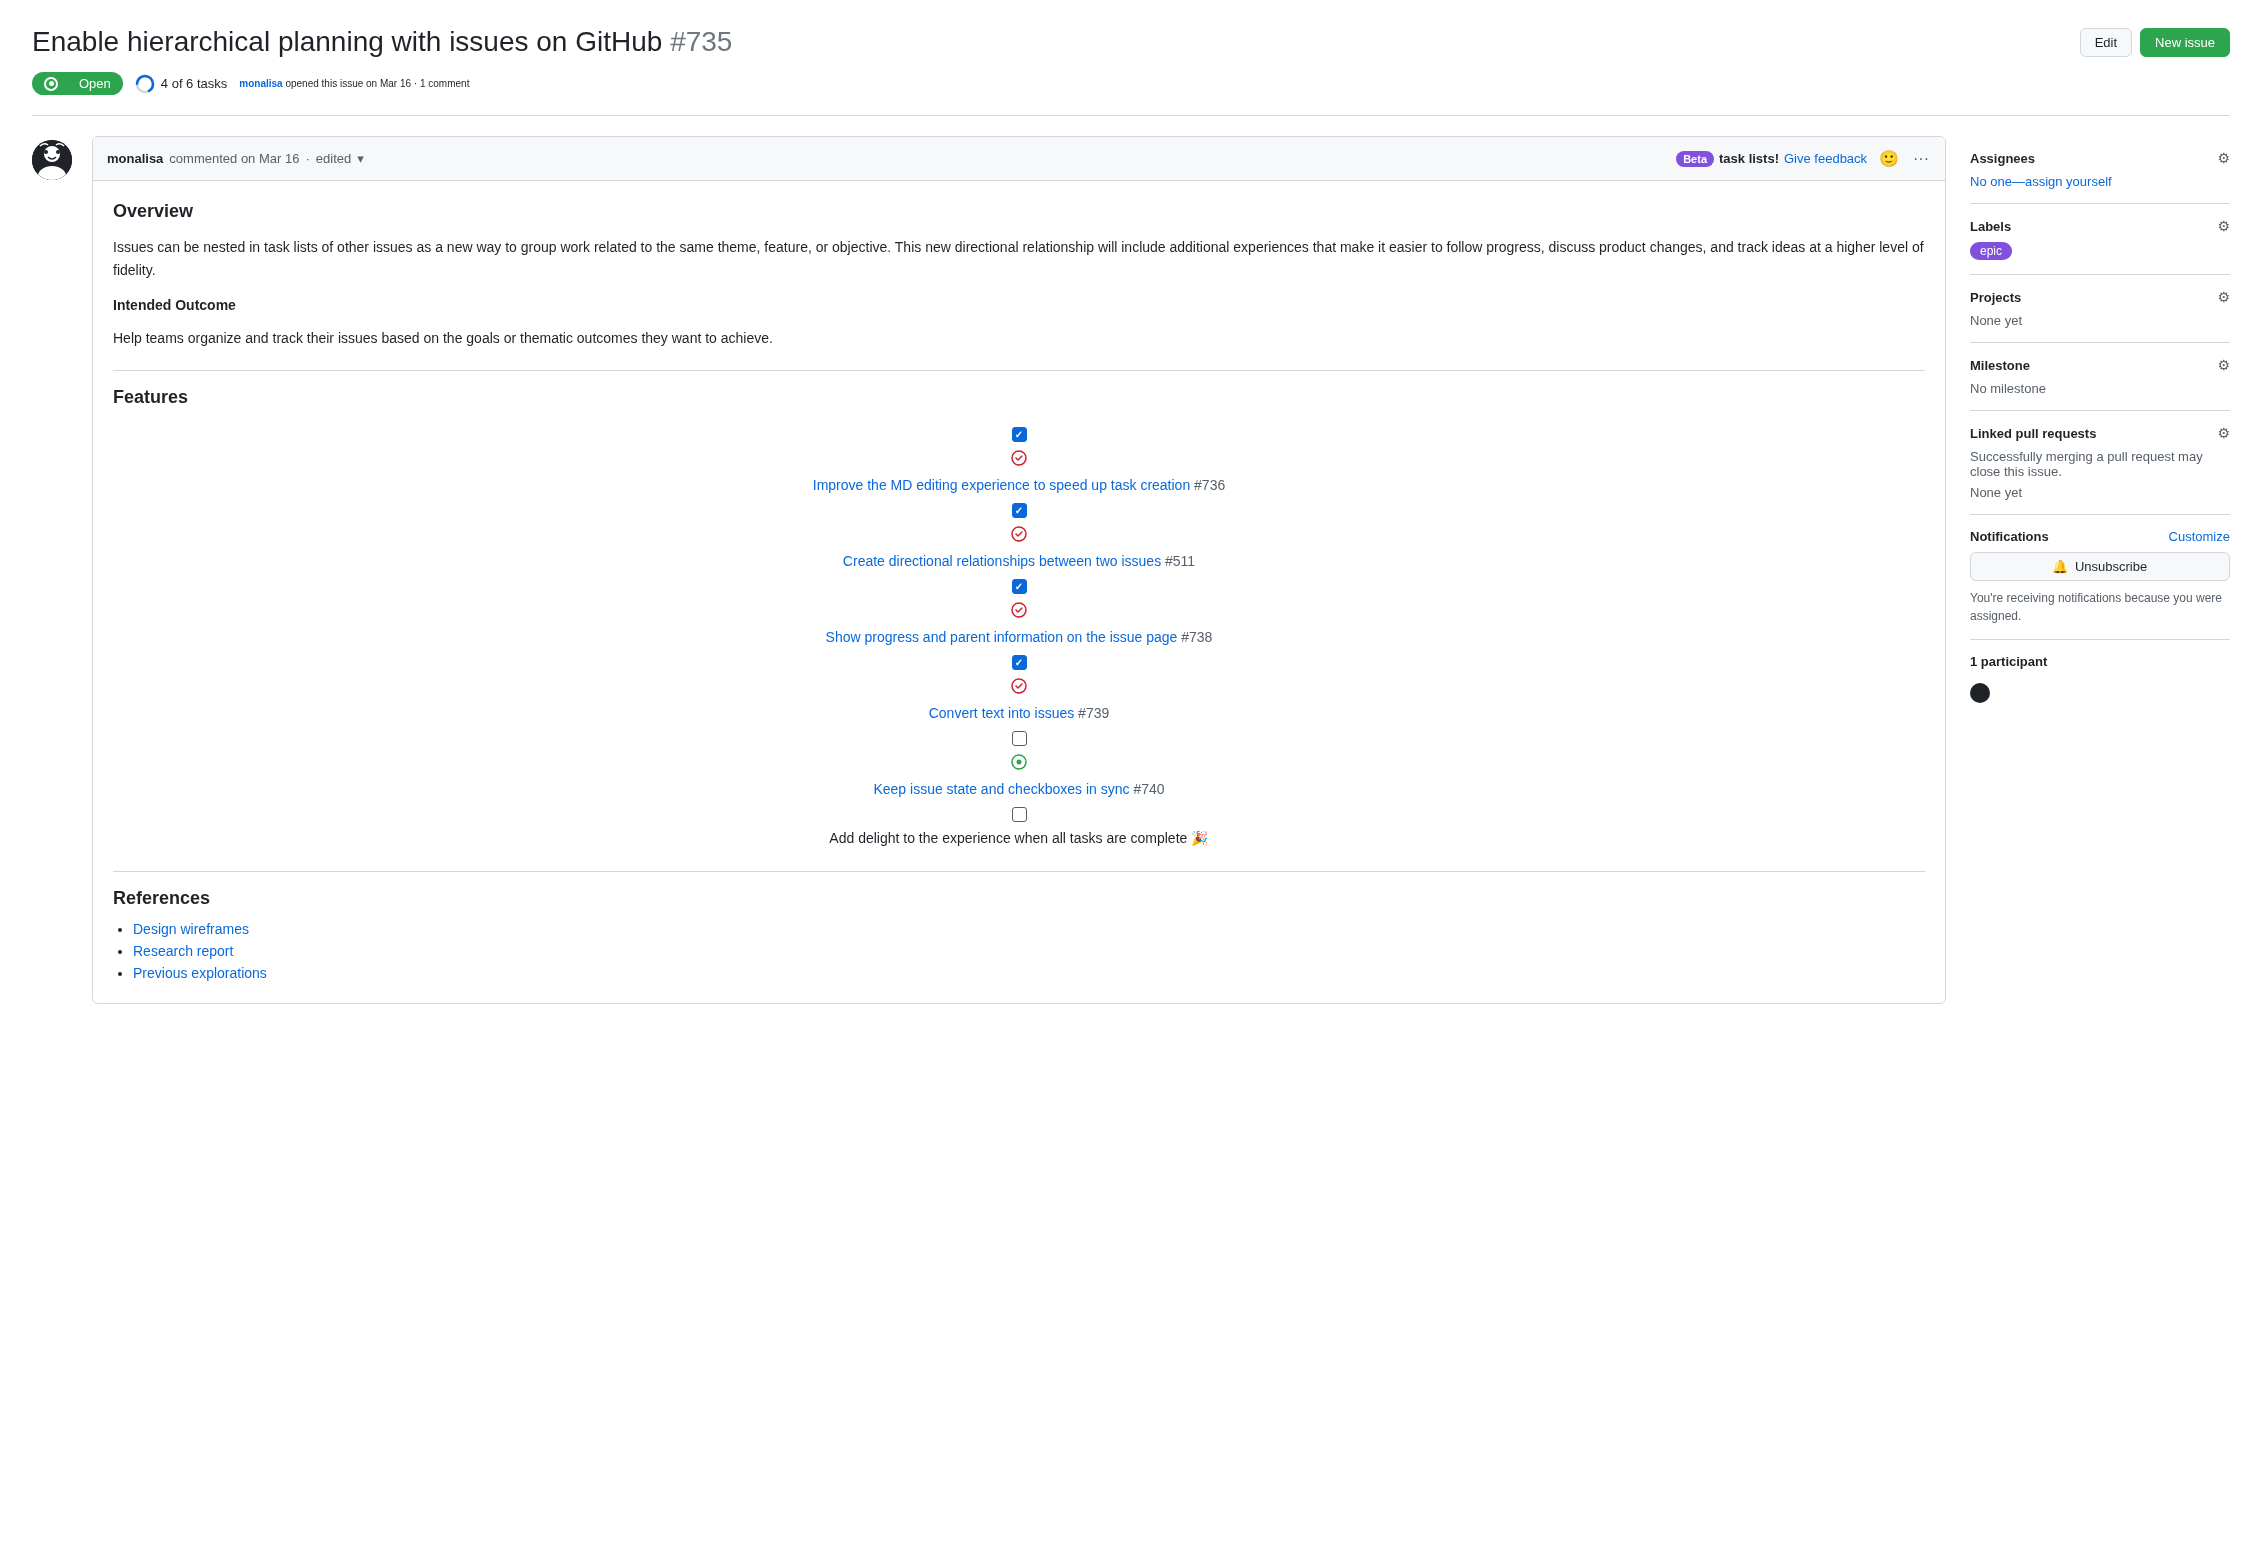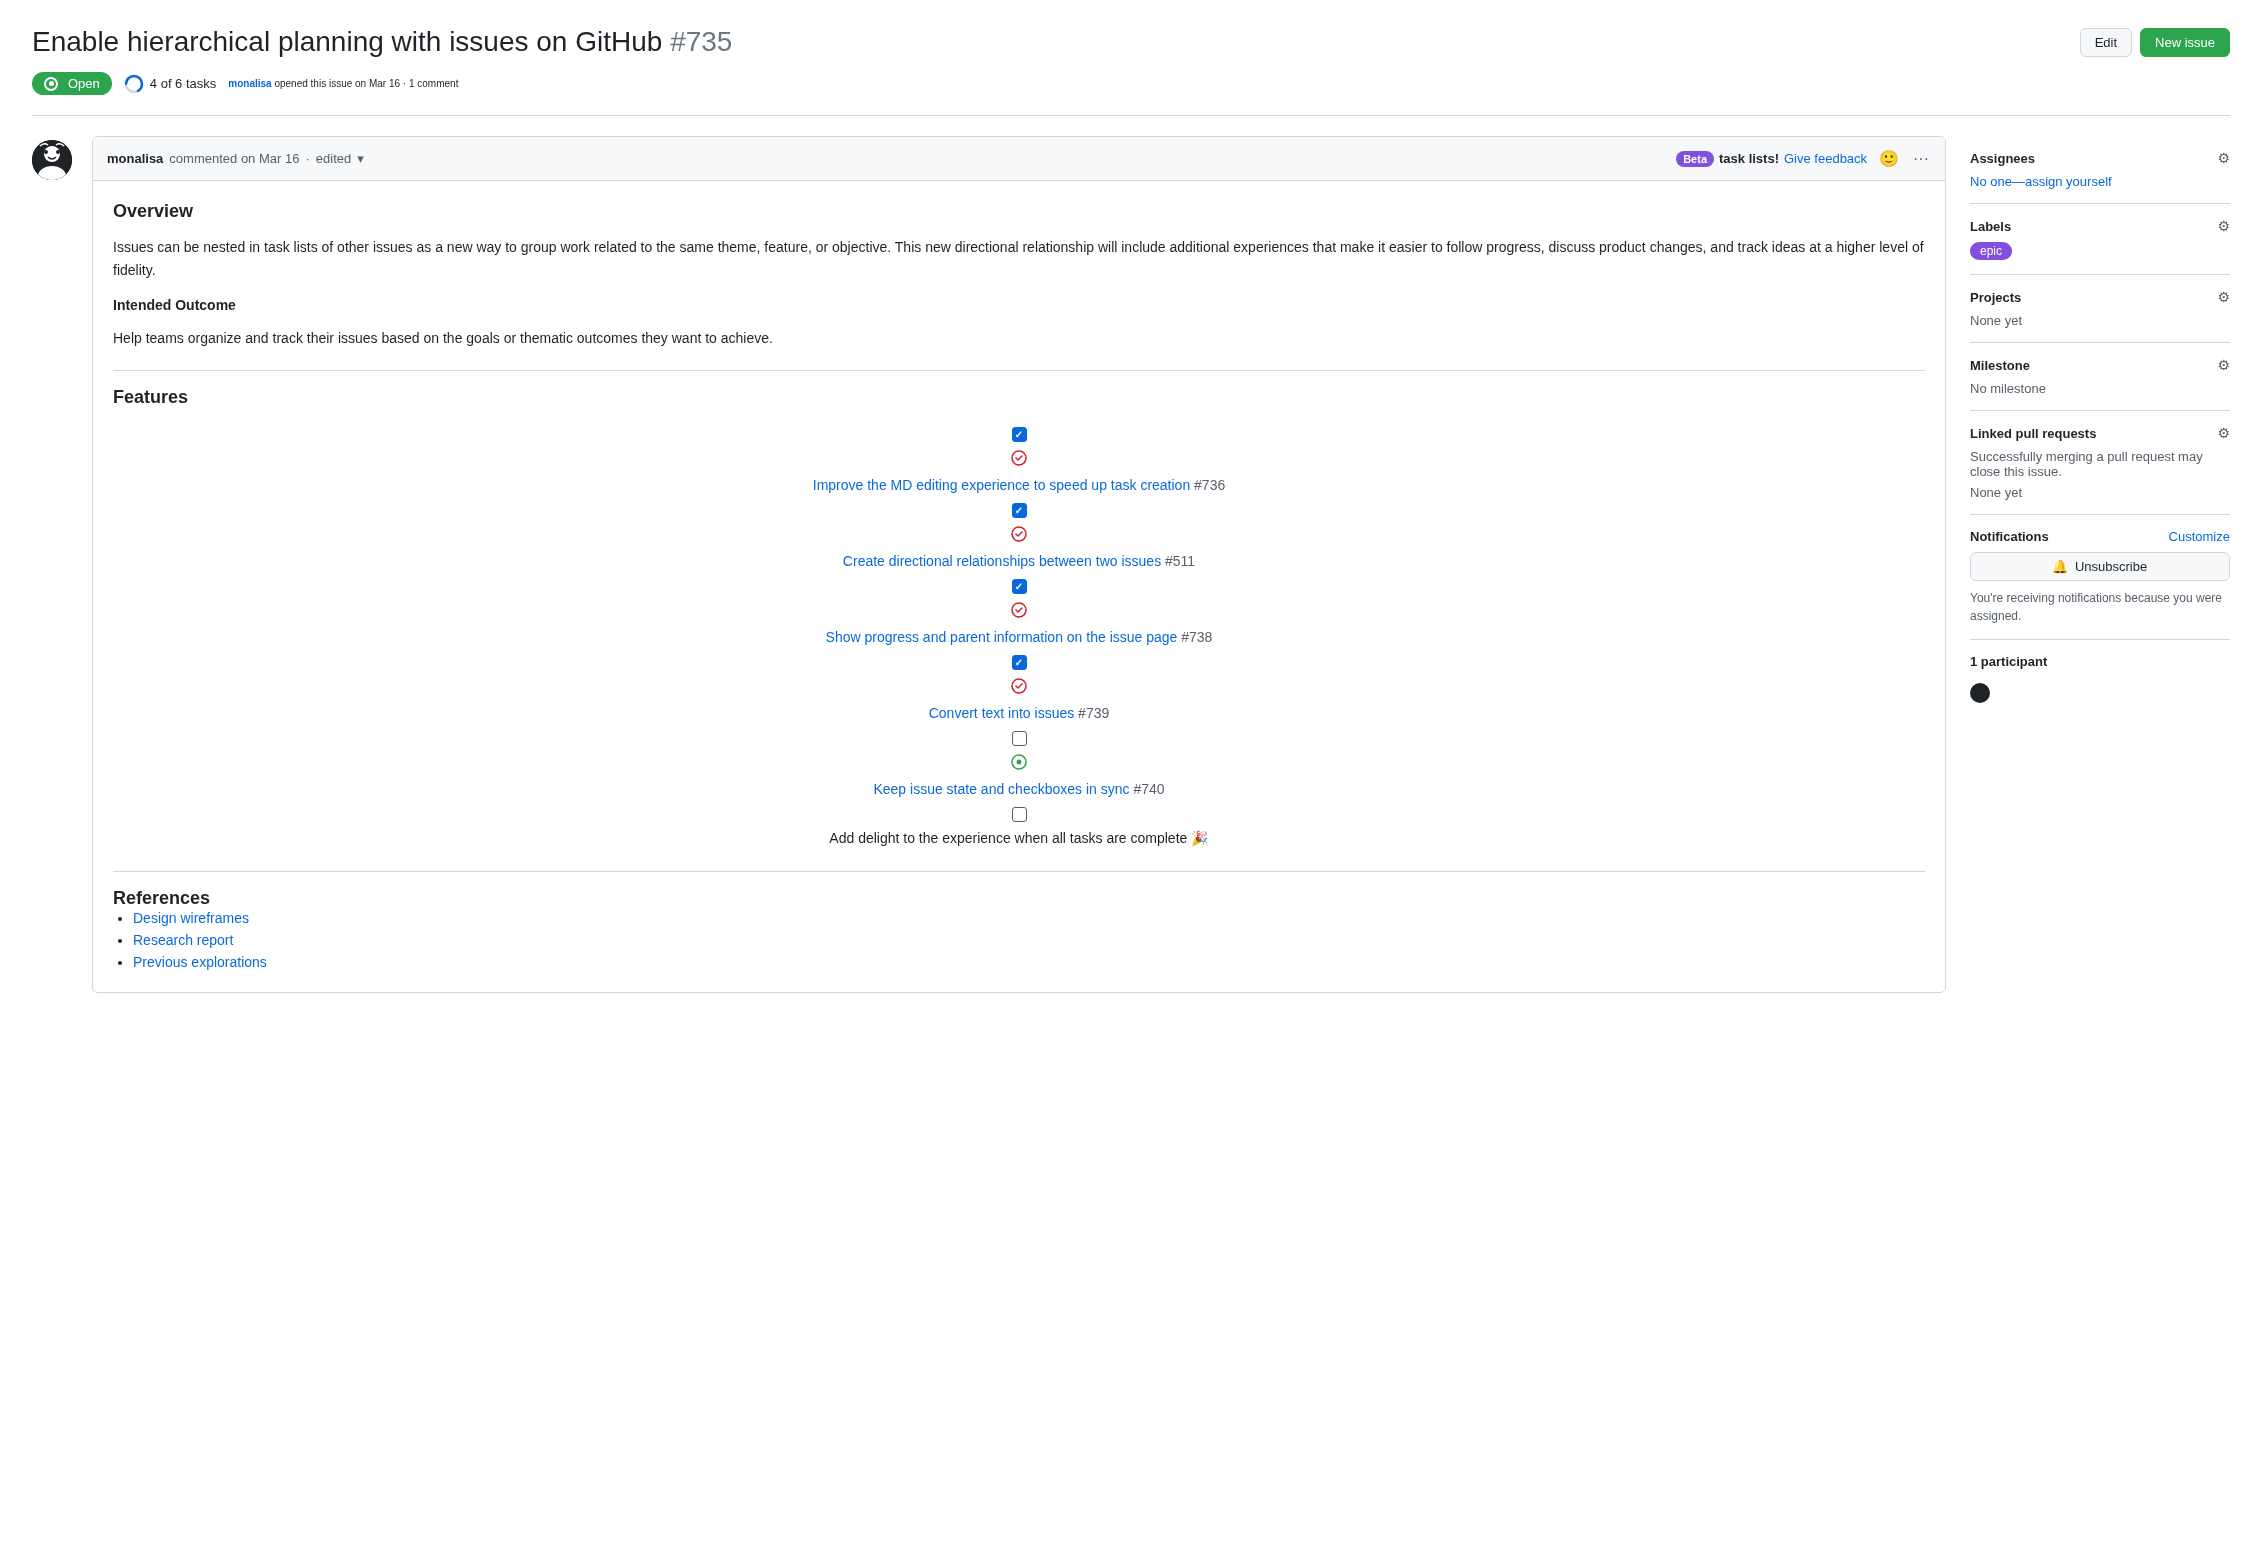--- a/index.html
+++ b/index.html
@@ -56,21 +56,21 @@
     }
     .meta-row {
       display: flex;
       align-items: center;
       gap: 12px;
       margin-bottom: 20px;
     }
     .badge-open {
       display: inline-flex;
       align-items: center;
-      gap: 10px;
+      gap: 21px;
       background: #2da44e;
       color: #fff;
       border-radius: 20px;
       padding: 4px 12px;
       font-size: 13px;
       font-weight: 500;
     }
     .badge-open .dot {
       width: 14px;
       height: 14px;
@@ -284,21 +284,21 @@
     }
     .task-num {
       color: #57606a;
     }
     .refs-section {
       margin-top: 20px;
     }
     h2.refs-title {
       font-size: 18px;
       font-weight: 600;
-      margin-bottom: 1px;
+      margin-bottom: 12px;
       border-top: 1px solid #d0d7de;
       padding-top: 16px;
     }
     .refs-list {
       list-style: disc;
       padding-left: 20px;
     }
     .refs-list li {
       margin-bottom: 6px;
     }

